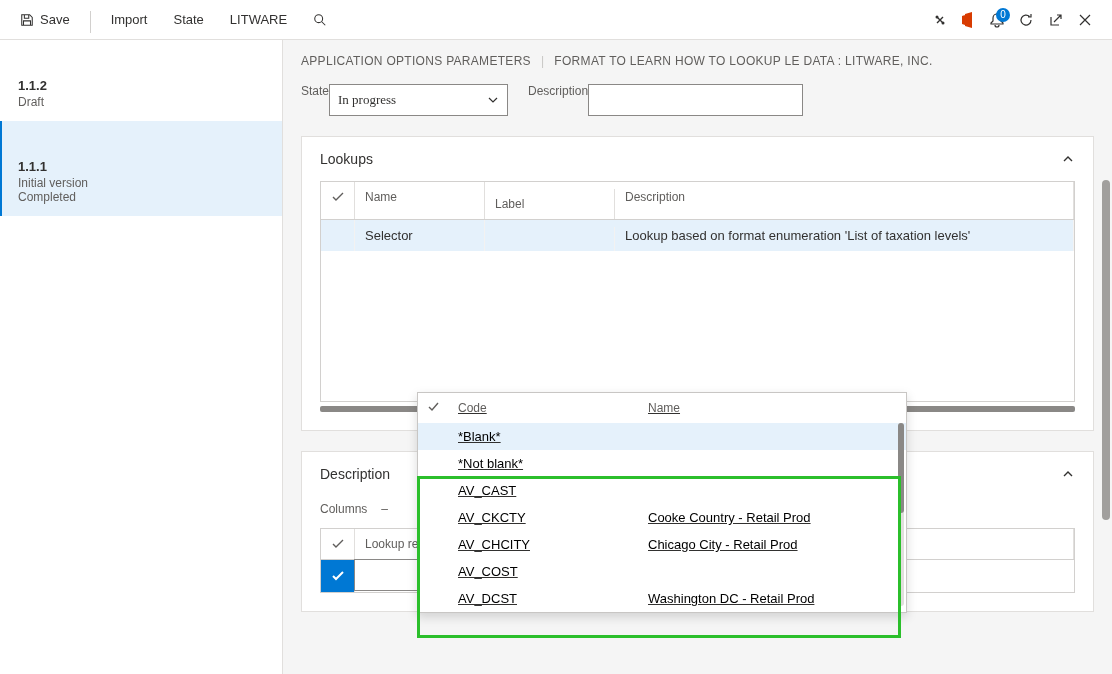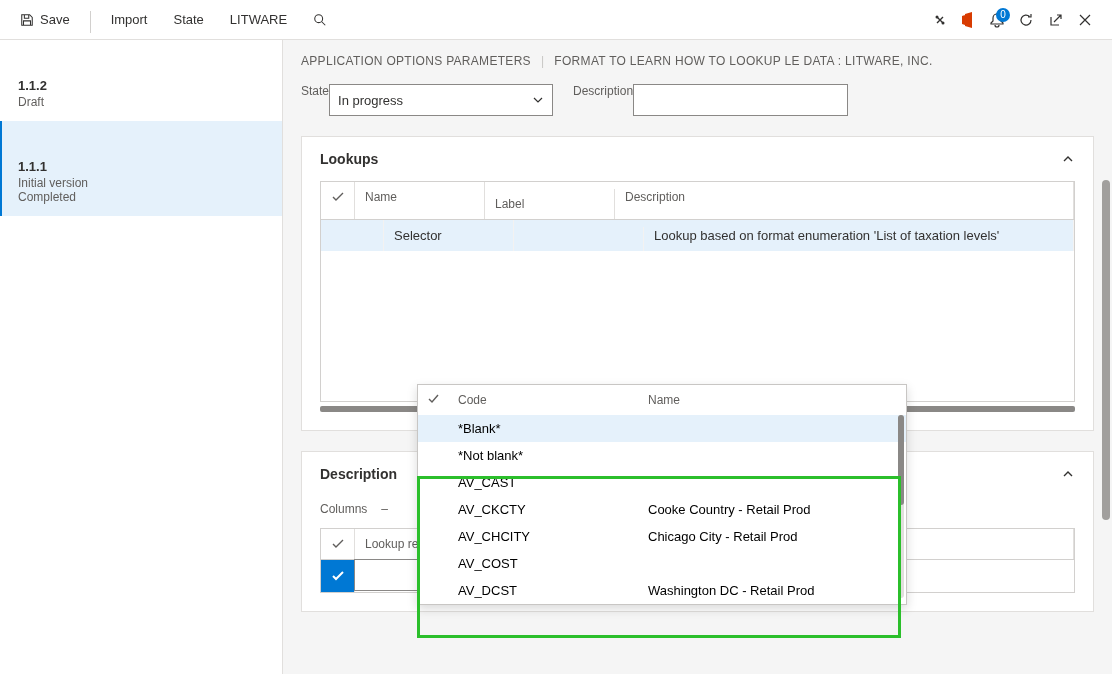--- a/index.html
+++ b/index.html
@@ -75,57 +75,58 @@
     letter-spacing:0.3px;
     display:flex;
     align-items:center;
     gap:10px;
   }
   .breadcrumb .sep { color:#c8c6c4; }
   .field-row { display:flex; gap:20px; margin-top:16px; }
   .field { display:flex; flex-direction:row; }
   .field-label { font-size:12px; color:#605e5c; margin-bottom:4px; }
   .select {
-    width:224px; height:32px;
+    width:179px; height:32px;
     border:1px solid #8a8886;
     background:#fff;
     display:flex; align-items:center; justify-content:space-between;
     padding:0 8px;
+    font-family:Liberation Serif, serif;
   }
   .text-input {
     width:215px; height:32px;
     border:1px solid #8a8886;
     background:#fff;
     padding:0 8px;
   }
   .panel {
     background:#fff;
     border:1px solid #e1dfdd;
     margin-top:20px;
   }
   .panel-head {
     padding:14px 18px;
     display:flex; align-items:center; justify-content:space-between;
-    font-weight:700;
+    font-weight:400;
     font-size:14px;
   }
   .panel-body { padding: 0 18px 18px 18px; position:relative; }
   .grid {
     border:1px solid #d2d0ce;
     background:#fff;
   }
   .grid-head {
     display:flex;
     border-bottom:1px solid #d2d0ce;
     background:#fff;
     color:#605e5c;
     font-size:12px;
   }
   .grid-head > div { padding:8px 10px; border-right:1px solid #e1dfdd; }
-  .grid-row { display:flex;padding-left:29px; }
+  .grid-row { display:flex; }
   .grid-row.sel { background:#e5f1fb; }
   .grid-row > div { padding:8px 10px; border-right:1px solid #f3f2f1; }
   .check-col { width:34px; border-right:1px solid #e1dfdd; }
   .col-name { width:130px; }
   .col-label { width:130px;margin-top:7px; }
   .col-desc { flex:1; }
   .grid-spacer { height:150px; }
   .hbar { height:6px; background:#8a8886; margin-top:4px; border-radius:2px;}
   .hbar-wrap { display:flex; gap:6px; }
   .hbar-left{flex:1;}
@@ -381,21 +382,21 @@
               <span></span>
               <svg width="12" height="12" viewBox="0 0 12 12">
                   <path d="M2 4l4 4 4-4" fill="none" stroke="#323130" stroke-width="1.2"></path>
                 </svg>
             </div>
           </div>
         </div>
       </div>
     </div>
 
-    <div class="dropdown" style="left:134px; top:344px;">
+    <div class="dropdown" style="left:134px; top:352px;text-decoration:underline;">
       <div class="dd-head">
         <div class="dd-check">
           <svg width="12" height="12" viewBox="0 0 12 12">
               <path d="M1 6l3 3 6-7" fill="none" stroke="#605e5c" stroke-width="1.4"></path>
             </svg>
         </div>
         <div class="dd-code">Code</div>
         <div class="dd-name">Name</div>
       </div>
       <div class="dd-row sel">

